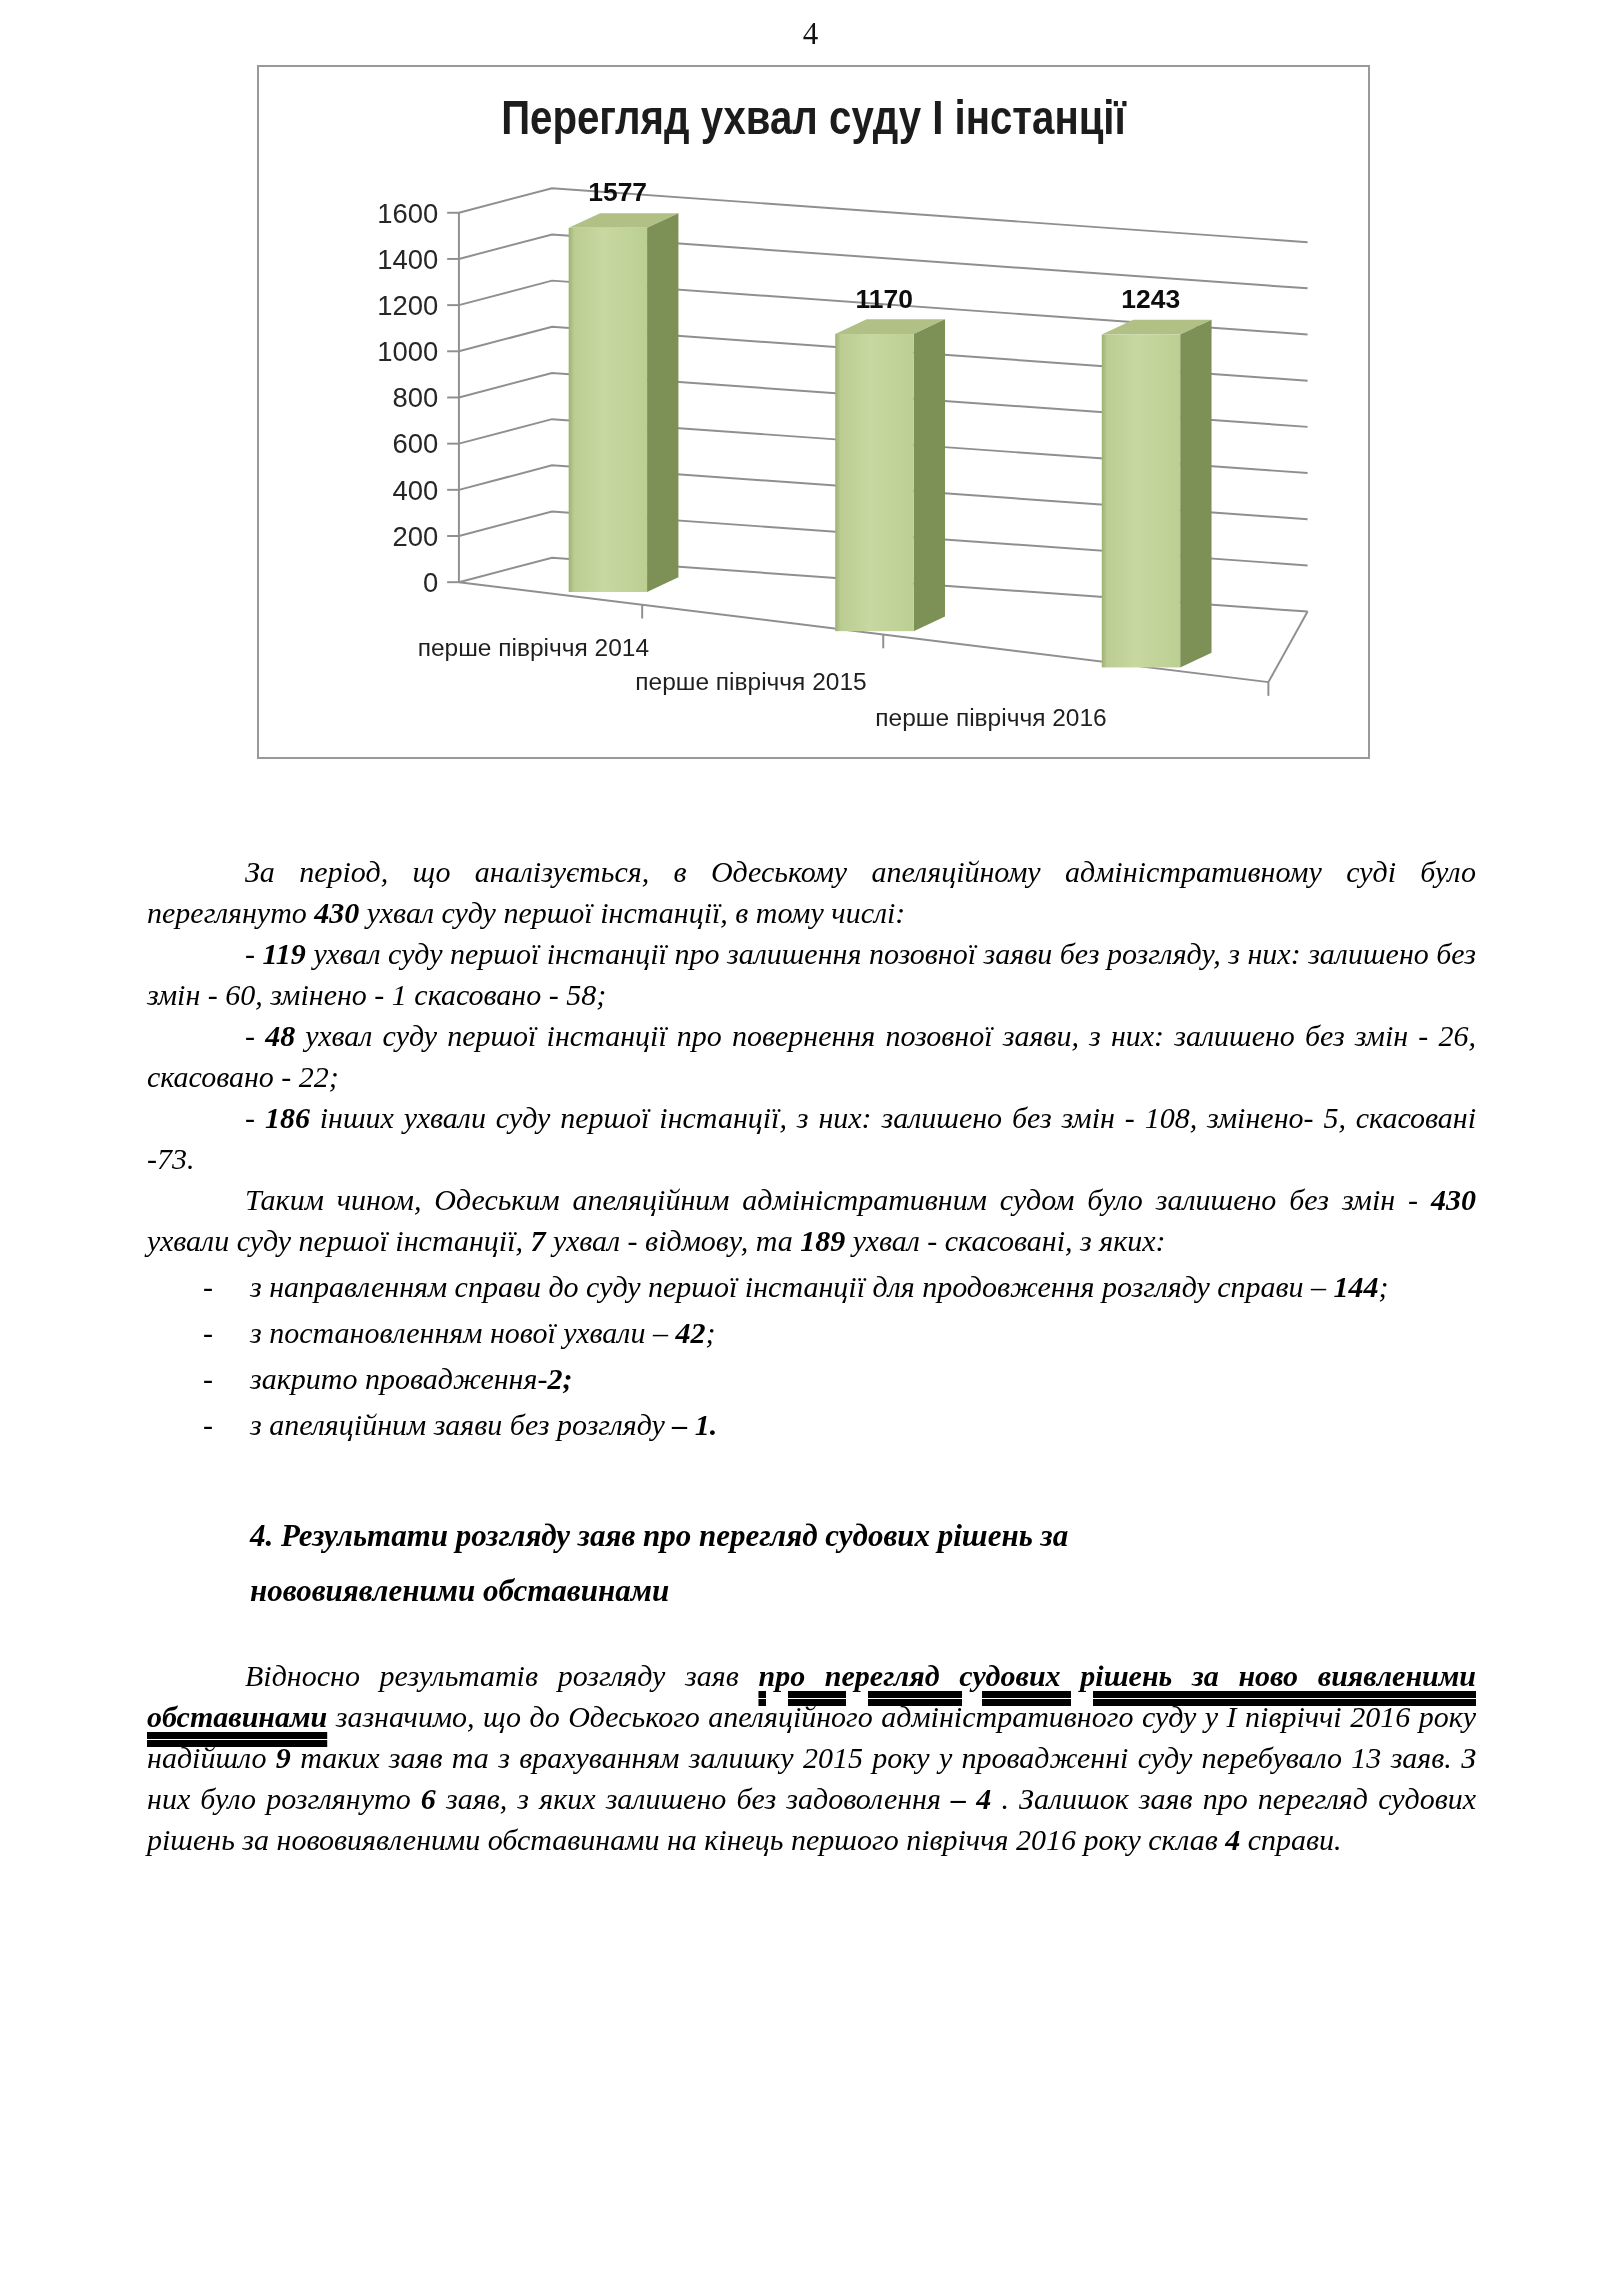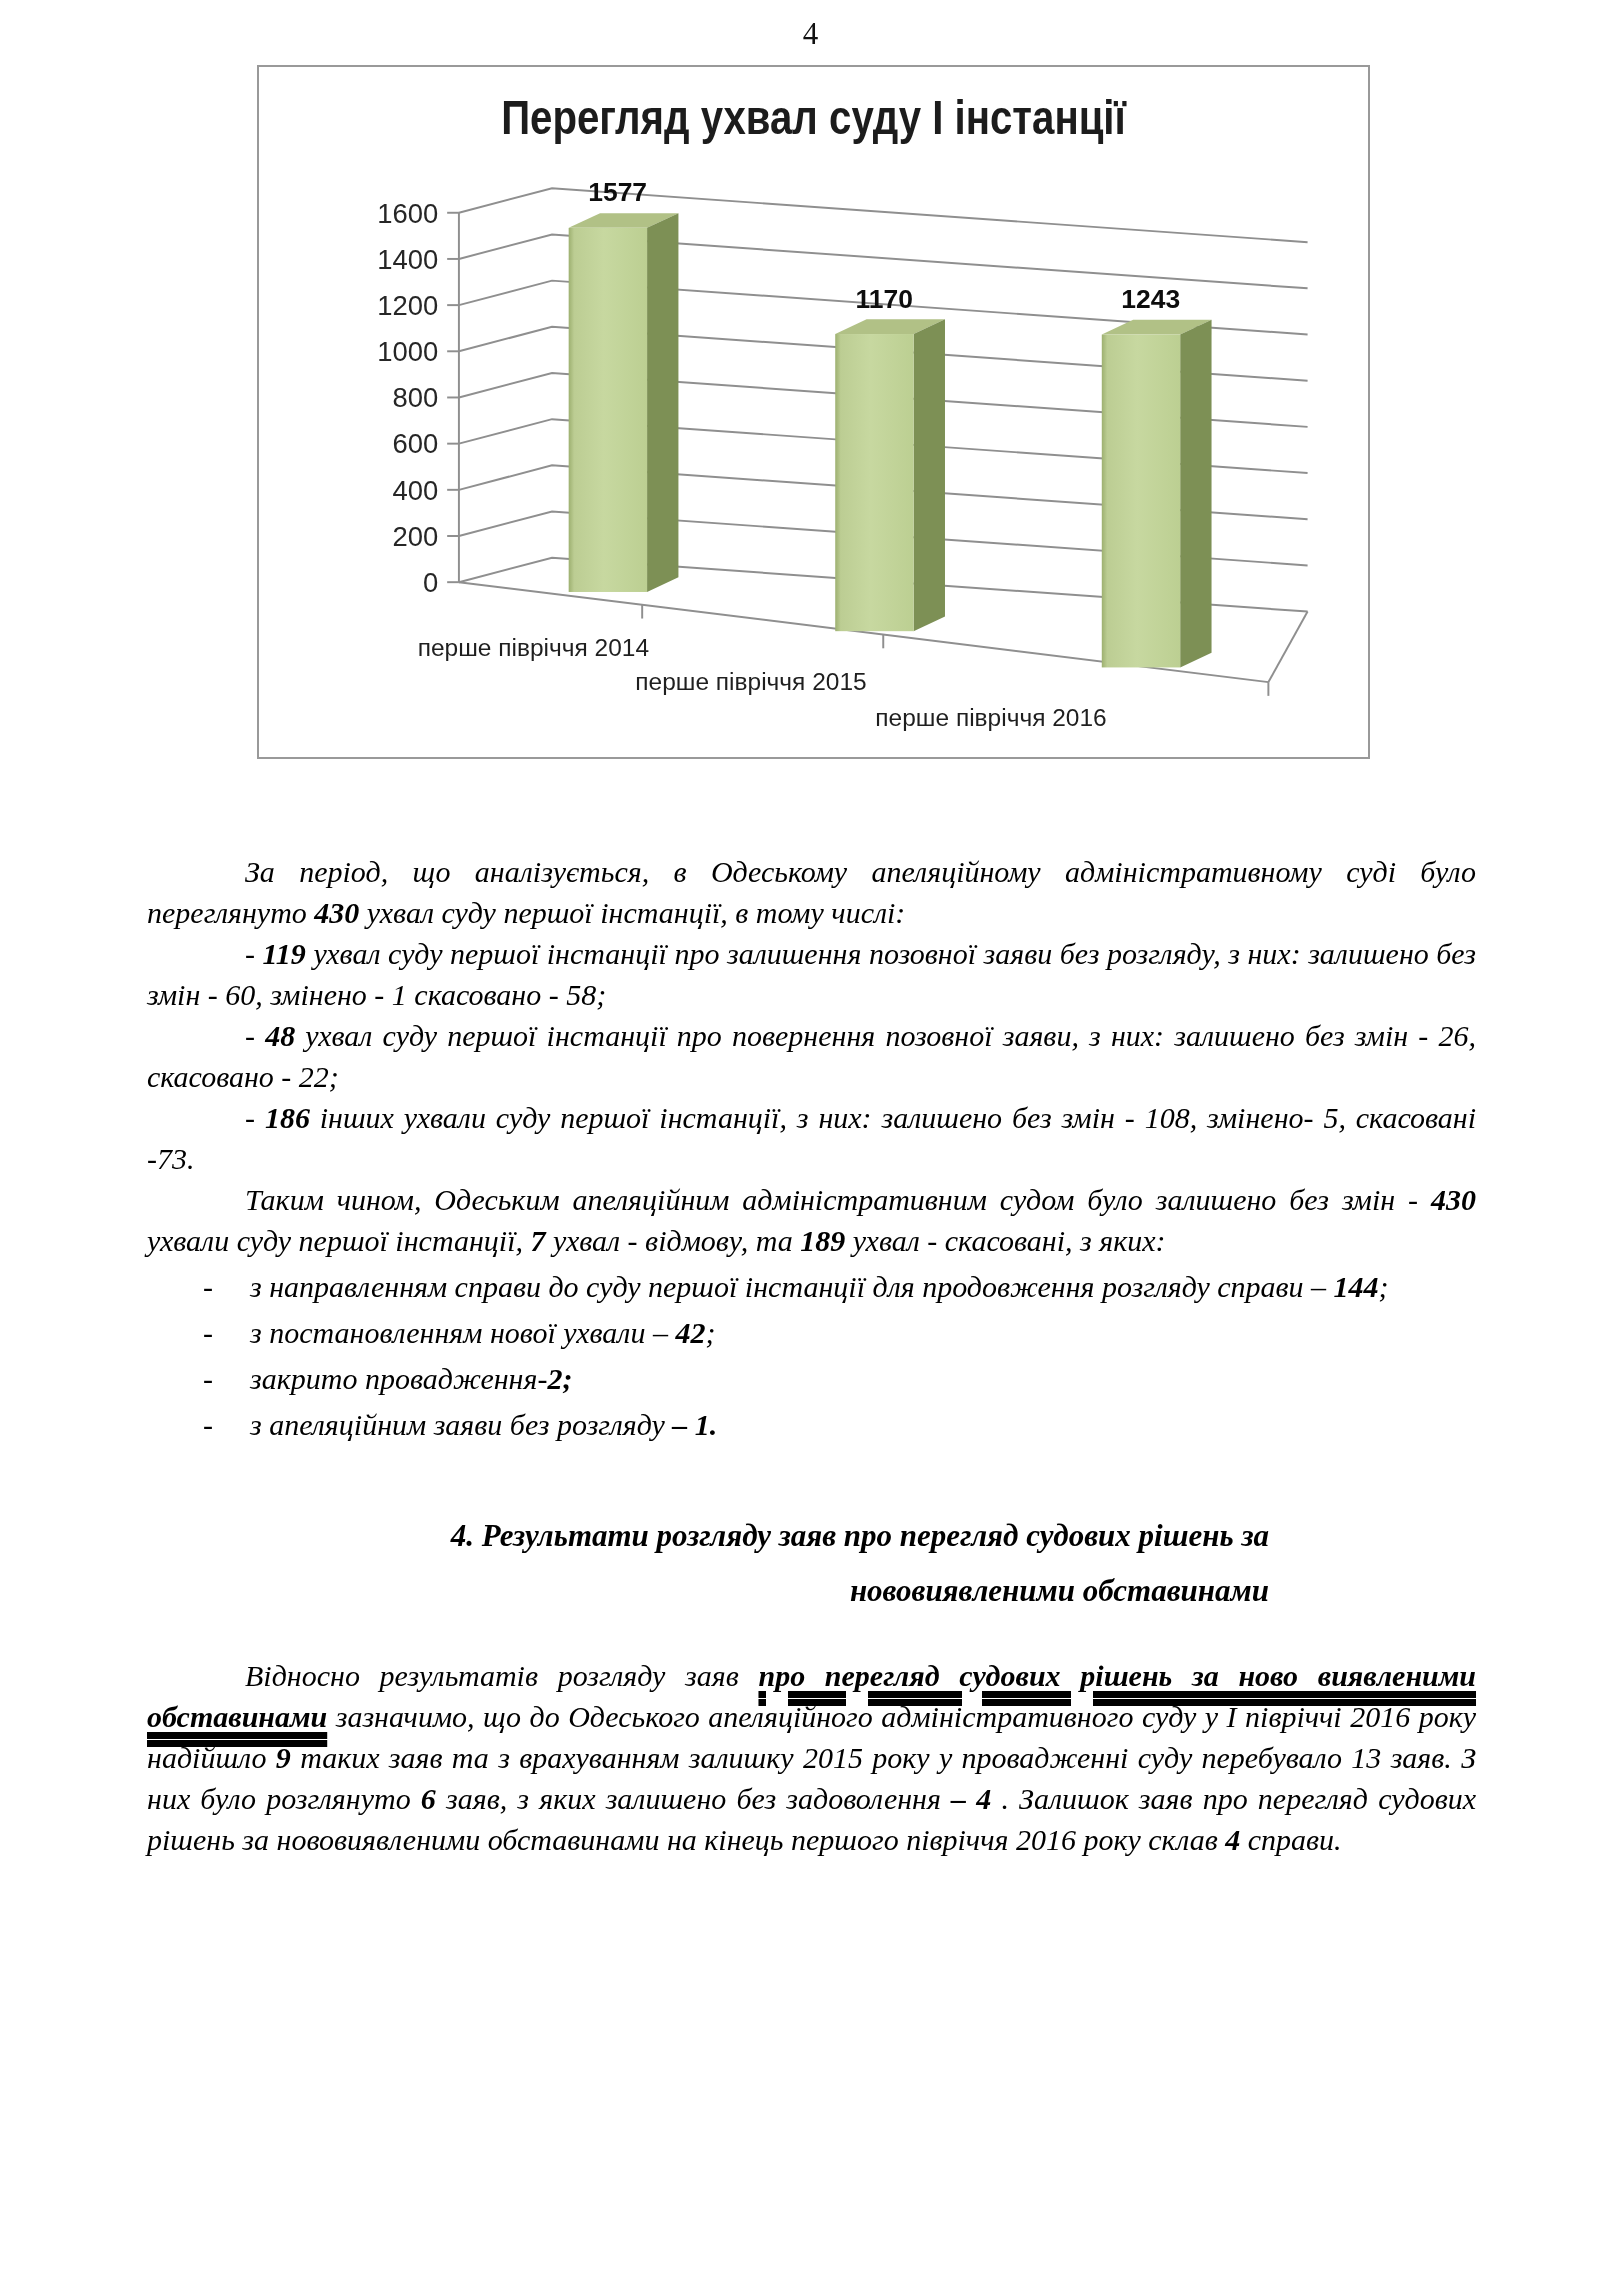--- a/index.html
+++ b/index.html
@@ -31,21 +31,21 @@
     position: absolute; left: 147px; top: 851px; width: 1329px;
     font-size: 30px; line-height: 41px; text-align: justify; font-style: italic;
   }
   .para.p { text-indent: 98px; margin: 0; }
   .para.li {
     position: relative; padding-left: 103px; text-indent: 0;
     margin: 4.9px 0; text-align: justify;
   }
   .para.li .dash { position: absolute; left: 56px; }
   .para.h {
-    text-indent: 0; text-align: right; width: 1019px;
+    text-indent: 0; text-align: left; width: 1019px;
     margin: 63px 0 37px 103px; line-height: 55px; font-size: 31px;
   }
   .b { font-weight: bold; }
   .u {
     text-decoration-line: underline;
     text-decoration-style: double;
     text-decoration-thickness: 6.9px;
     text-underline-offset: 4.9px;
   }
 </style>

